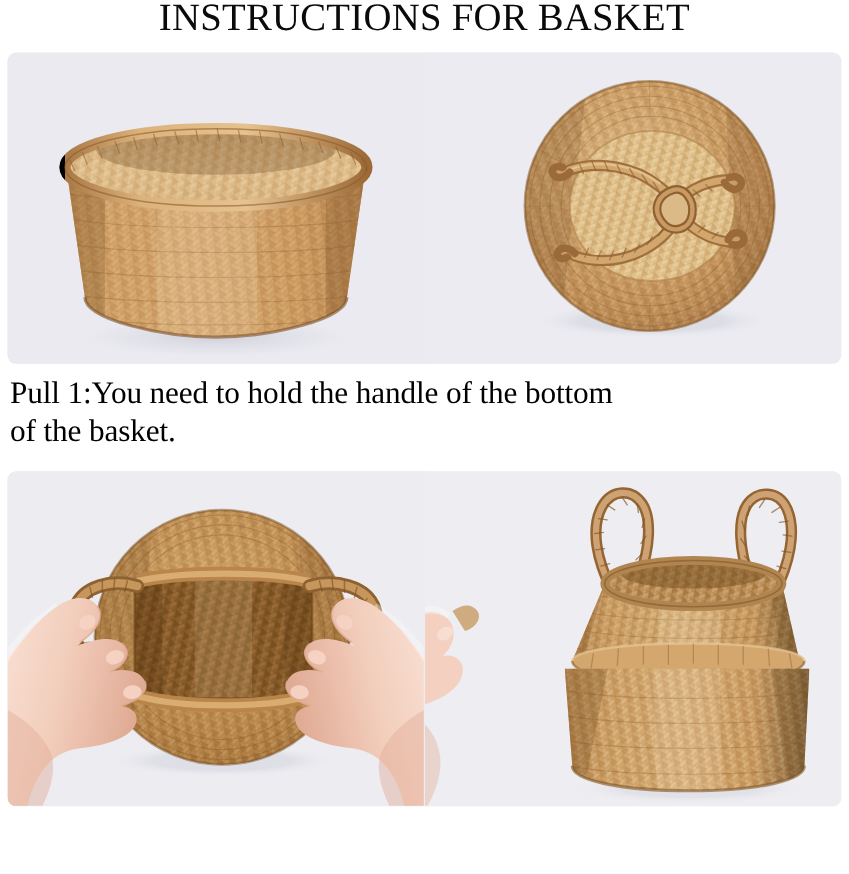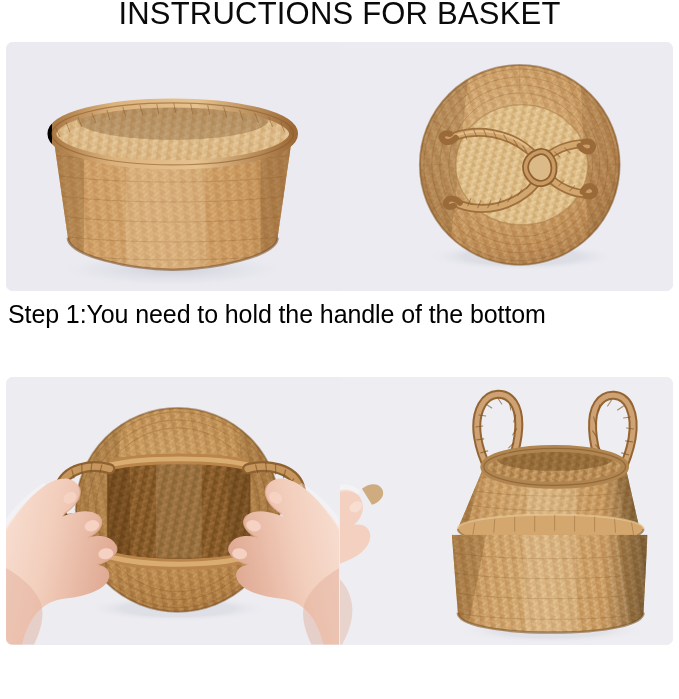--- a/index.html
+++ b/index.html
@@ -4,21 +4,21 @@
 <title>Instructions For Basket</title>
 <style>
   html,body{margin:0;padding:0;}
   body{
     width:679px;height:699px;
     background:#ffffff;
     font-family:"Liberation Sans","DejaVu Sans",sans-serif;
     overflow:hidden;
     position:relative;
   }
-  #page{position:relative;width:679px;height:699px;overflow:hidden;background:#fff;}
+  #page{position:relative;width:679px;height:699px;overflow:hidden;background:#fff;font-family:Liberation Serif, serif;}
 
   
   .title{
     position:absolute;left:0;top:-6px;width:679px;
     text-align:center;
     font-size:31px;
     letter-spacing:0.2px;
     color:#0a0a0a;
     font-weight:400;
     line-height:40px;
@@ -304,21 +304,22 @@
           <path d="M110 92 C104 90 100 94 103 98 C106 102 113 100 116 96" stroke="#9a6a38" stroke-width="6" fill="#cb9d66"></path>
           <path d="M114 164 C108 167 104 163 107 159 C110 155 117 157 120 161" stroke="#9a6a38" stroke-width="6" fill="#cb9d66"></path>
           <path d="M244 100 C252 98 256 104 252 108 C248 112 242 108 240 104" stroke="#9a6a38" stroke-width="6" fill="#cb9d66"></path>
           <path d="M246 154 C254 156 258 150 254 146 C250 142 244 146 243 150" stroke="#9a6a38" stroke-width="6" fill="#cb9d66"></path>
         </g>
       </svg>
     </div>
   </div>
 
   <div class="caption" id="caption-1">
-    <span class="ln">Step 1:You need to hold the handle of the bottom</span>
+    <span class="ln">Pull 1:You need to hold the handle of the bottom</span>
+    <span class="ln">of the basket.</span>
   </div>
 
   <div class="strip" id="strip-2">
 
     <div class="panel p3">
       <svg class="art" viewBox="0 0 334 268" preserveAspectRatio="xMidYMid meet">
         <defs>
           <radialGradient id="topG3" cx="0.45" cy="0.35" r="0.7">
             <stop offset="0" stop-color="#e0bd88"></stop>
             <stop offset="0.5" stop-color="#c99b64"></stop>

